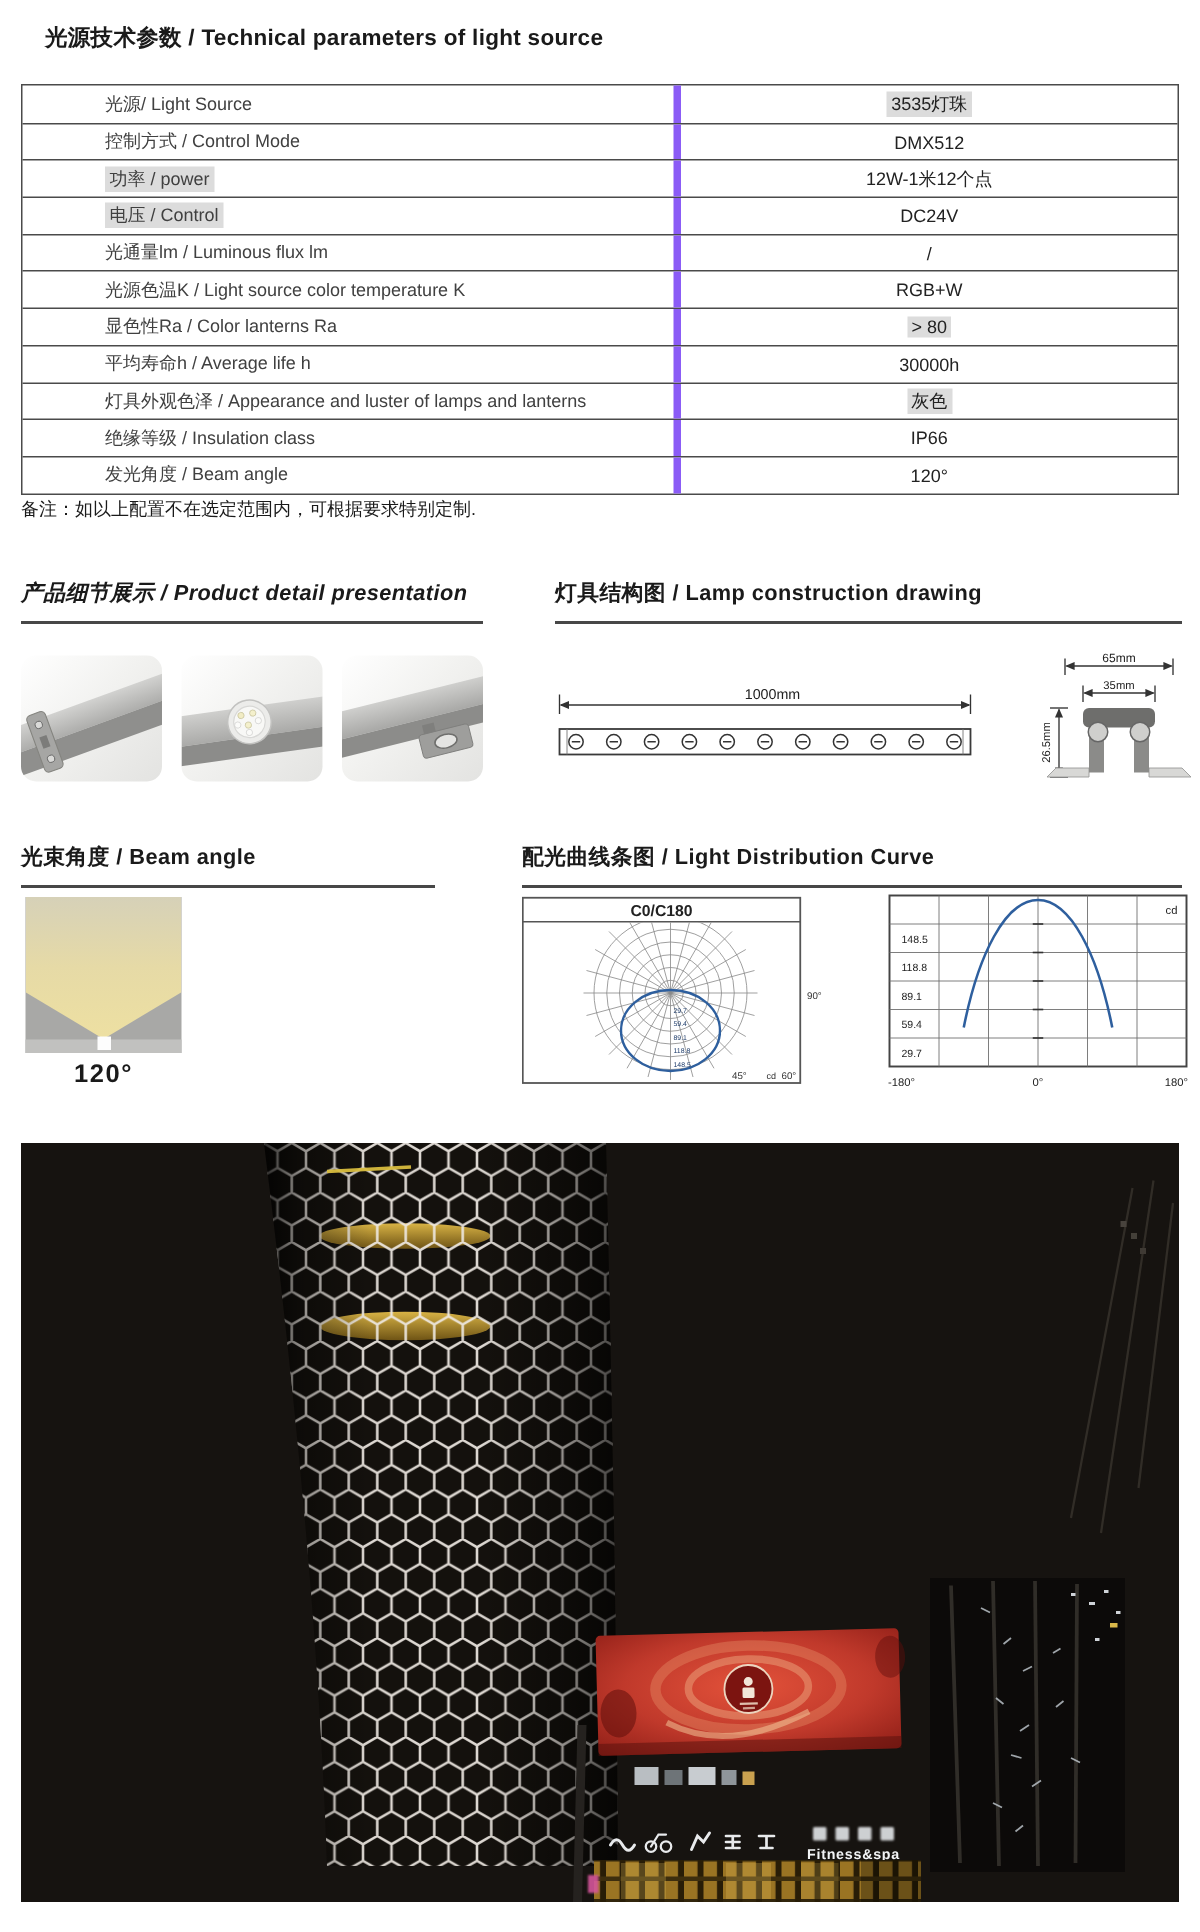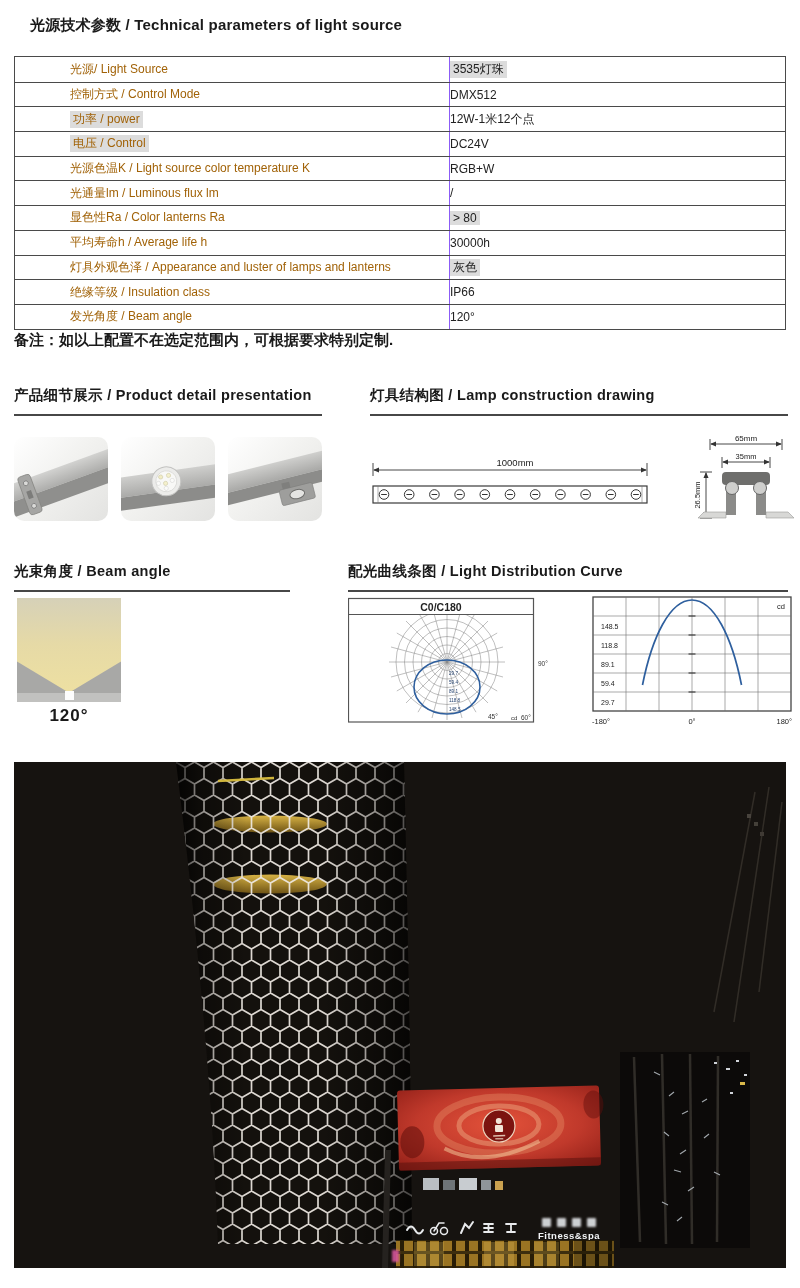--- a/index.html
+++ b/index.html
@@ -5,39 +5,39 @@
   * { margin:0; padding:0; box-sizing:border-box; }
   html,body { background:#ffffff; }
   body {
     position:relative; width:800px; height:1288px;
     font-family:"Liberation Sans", sans-serif; color:#1a1a1a; overflow:hidden;
   }
   .abs { position:absolute; }
 
   
   #page-title { left:14px; top:16px; font-size:15px; font-weight:bold; letter-spacing:.2px;margin-left:16px; }
-  #table-note { left:14px; top:331px; font-size:15px; font-weight:bold; }
+  #table-note { left:14px; top:331px; font-size:12px; font-weight:normal; }
 
   
   #spec-table { left:14px; top:56px; width:772px; border:1px solid #4a4a4a; background:#fff; }
   .spec-row { display:flex; height:24.7px; border-top:1px solid #4a4a4a; align-items:stretch; }
   .spec-row:first-child { border-top:none; }
-  .spec-label { width:434px; display:flex; align-items:center; padding-left:55px; font-size:12px; color:#a16207; }
-  .spec-value { flex:1; border-left:1px solid #8b5cf6; display:flex; align-items:center; justify-content:flex-start; font-size:12px; color:#222; }
+  .spec-label { width:434px; display:flex; align-items:center; padding-left:55px; font-size:12px; color:#404040; }
+  .spec-value { flex:1; border-left:5px solid #8b5cf6; display:flex; align-items:center; justify-content:center; font-size:12px; color:#222; }
   
   .spec-row:nth-child(1) .spec-value span,
   .spec-row:nth-child(3) .spec-label span,
   .spec-row:nth-child(4) .spec-label span,
   .spec-row:nth-child(7) .spec-value span,
   .spec-row:nth-child(9) .spec-value span { background:#dcdcdc; padding:0 3px; }
 
   
   .sec-h { position:absolute; font-size:14.5px; font-weight:bold; letter-spacing:.3px;
            padding-bottom:9px; border-bottom:2px solid #474747; }
-  #sec-product      { left:14px;  top:386px; width:308px; }
+  #sec-product      { left:14px;  top:386px; width:308px;font-style:italic; }
   #sec-construction { left:370px; top:386px; width:418px; }
   #sec-beam         { left:14px;  top:562px; width:276px; }
   #sec-distribution { left:348px; top:562px; width:440px; }
 
   
   .pcard { position:absolute; top:437px; width:94px; height:84px; border-radius:10px;
            overflow:hidden; background:linear-gradient(135deg,#ffffff 0%,#f2f2f0 45%,#e3e3e1 100%); }
   #pcard-1 { left:14px; } #pcard-2 { left:121px; } #pcard-3 { left:228px; }
 
   
@@ -89,32 +89,32 @@
   <div class="spec-row">
       <div class="spec-label">
         <span>电压 / Control</span>
       </div>
       <div class="spec-value">
         <span>DC24V</span>
       </div>
     </div>
   <div class="spec-row">
       <div class="spec-label">
+        <span>光通量lm / Luminous flux lm</span>
+      </div>
+      <div class="spec-value">
+        <span>/</span>
+      </div>
+    </div>
+  <div class="spec-row">
+      <div class="spec-label">
         <span>光源色温K / Light source color temperature K</span>
       </div>
       <div class="spec-value">
         <span>RGB+W</span>
-      </div>
-    </div>
-  <div class="spec-row">
-      <div class="spec-label">
-        <span>光通量lm / Luminous flux lm</span>
-      </div>
-      <div class="spec-value">
-        <span>/</span>
       </div>
     </div>
   <div class="spec-row">
       <div class="spec-label">
         <span>显色性Ra / Color lanterns Ra</span>
       </div>
       <div class="spec-value">
         <span>&gt; 80</span>
       </div>
     </div>

